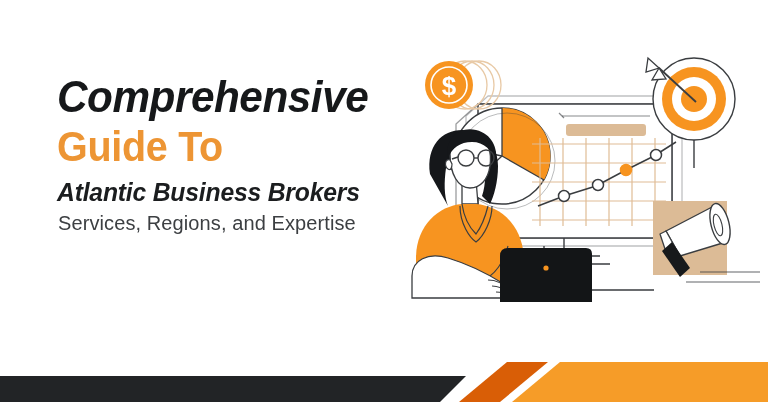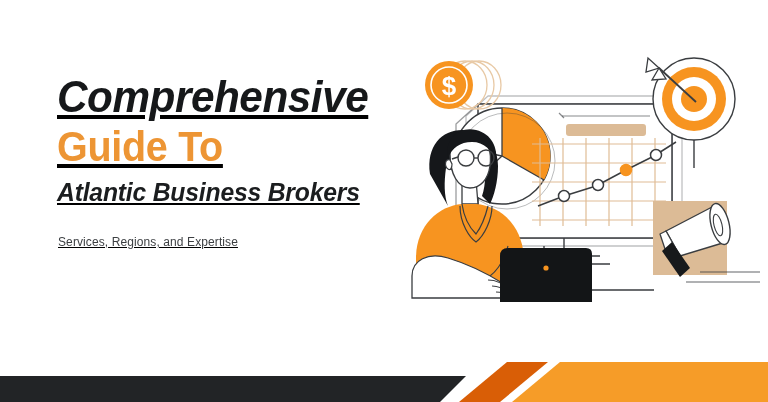--- a/index.html
+++ b/index.html
@@ -3,39 +3,39 @@
 <meta charset="utf-8">
 <style>
   html,body{margin:0;padding:0;}
   body{
     width:768px;height:402px;overflow:hidden;background:#ffffff;
     font-family:"Liberation Sans","DejaVu Sans",sans-serif;
   }
   .banner{position:relative;width:768px;height:402px;background:#fff;overflow:hidden;}
 
   
-  .copy{position:absolute;left:57px;top:72px;width:350px;text-decoration:underline;}
+  .copy{position:absolute;left:57px;top:72px;width:350px;}
   .title-main{
     font-size:45px;line-height:50px;font-weight:bold;font-style:italic;
     color:#16181a;letter-spacing:-0.5px;margin:0;
     transform:scaleX(0.94);transform-origin:left center;white-space:nowrap;
   }
   .title-accent{
     font-size:42px;line-height:50px;font-weight:bold;
     color:#ed9534;letter-spacing:-0.3px;margin:0;
     transform:scaleX(0.94);transform-origin:left center;white-space:nowrap;
   }
   .title-sub{
     font-size:26px;line-height:34px;font-weight:bold;font-style:italic;
     color:#1b1d1f;letter-spacing:-0.2px;margin:3px 0 0 0;
     transform:scaleX(0.95);transform-origin:left center;white-space:nowrap;
   }
   .tagline{
-    font-size:12px;line-height:24px;font-weight:normal;color:#3c3f42;
-    margin:21px 0 0 1px;letter-spacing:0.1px;white-space:nowrap;
+    font-size:20px;line-height:24px;font-weight:normal;color:#3c3f42;
+    margin:2px 0 0 1px;letter-spacing:0.1px;white-space:nowrap;
   }
 
   
   .illus{position:absolute;left:404px;top:46px;width:356px;height:268px;}
   .illus svg{display:block;width:356px;height:268px;}
 
   
   .footer-shapes{position:absolute;left:0;bottom:0;width:768px;height:60px;}
   .footer-shapes svg{display:block;width:768px;height:60px;}
 </style>

